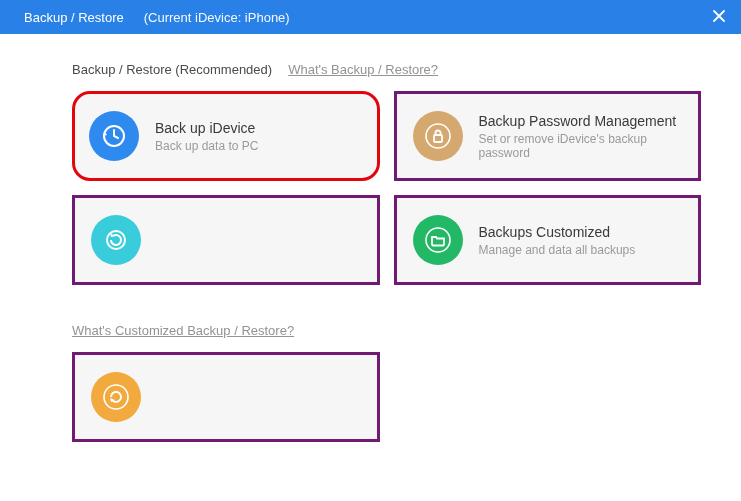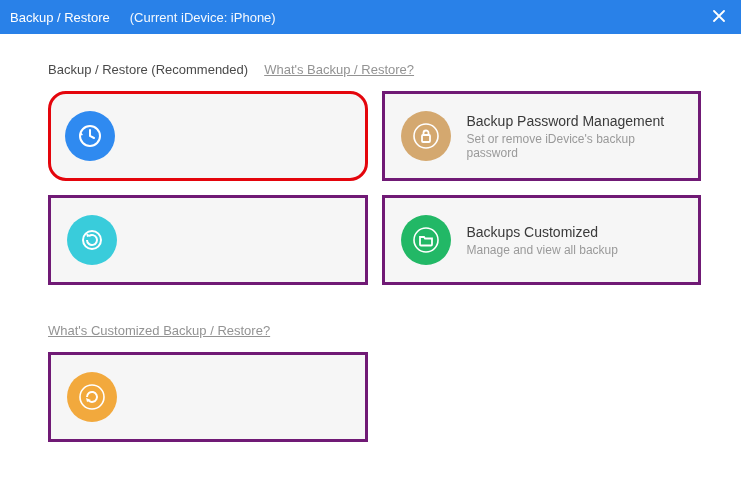--- a/index.html
+++ b/index.html
@@ -9,21 +9,21 @@
     width: 741px;
     height: 501px;
     overflow: hidden;
   }
   .titlebar {
     background: #2981e8;
     color: #fff;
     height: 34px;
     display: flex;
     align-items: center;
-    padding: 0 10px;
+    padding: 0 24px;
     font-size: 13px;
     position: relative;
   }
   .titlebar .device {
     margin-left: 20px;
     opacity: .95;
   }
   .close-btn {
     position: absolute;
     right: 0;
@@ -31,21 +31,21 @@
     width: 44px;
     height: 34px;
     display: flex;
     align-items: center;
     justify-content: center;
     background: #2981e8;
     cursor: pointer;
   }
   .close-btn svg { width: 12px; height: 12px; }
   .content {
-    padding: 28px 40px 20px 48px;
+    padding: 28px 40px 20px 72px;
   }
   .section-head {
     display: flex;
     align-items: center;
     gap: 16px;
     margin-bottom: 14px;
   }
   .section-head .label {
     font-size: 13px;
     color: #4a4a4a;
@@ -123,20 +123,24 @@
   <div class="grid">
 
     <div class="card highlight">
       <div class="icon-circle" style="background: rgb(47, 138, 240);">
         <svg viewBox="0 0 26 26">
             <circle cx="13" cy="13" r="10" fill="none" stroke="#fff" stroke-width="2"></circle>
             <path d="M13 7v6l4 2" stroke="#fff" stroke-width="2" fill="none" stroke-linecap="round"></path>
             <path d="M4 9l-2 4 4-1" fill="#fff"></path>
           </svg>
       </div>
+      <div class="texts">
+        <span class="title">Back up iDevice</span>
+        <span class="sub">Back up data to PC</span>
+      </div>
     </div>
 
     <div class="card">
       <div class="icon-circle" style="background: rgb(212, 168, 111);">
         <svg viewBox="0 0 26 26">
             <circle cx="13" cy="13" r="12" fill="none" stroke="#fff" stroke-width="1.6"></circle>
             <rect x="9" y="12" width="8" height="7" rx="1" fill="none" stroke="#fff" stroke-width="1.8"></rect>
             <path d="M10.5 12v-2a2.5 2.5 0 0 1 5 0v2" fill="none" stroke="#fff" stroke-width="1.8"></path>
           </svg>
       </div>
@@ -158,21 +162,21 @@
 
     <div class="card">
       <div class="icon-circle" style="background: rgb(34, 184, 102);">
         <svg viewBox="0 0 26 26">
             <circle cx="13" cy="13" r="12" fill="none" stroke="#fff" stroke-width="1.6"></circle>
             <path d="M7 10h4l1 1.5h7v6a1 1 0 0 1-1 1H8a1 1 0 0 1-1-1z" fill="none" stroke="#fff" stroke-width="1.8"></path>
           </svg>
       </div>
       <div class="texts">
         <span class="title">Backups Customized</span>
-        <span class="sub">Manage and view all backup</span>
+        <span class="sub">Manage and data all backups</span>
       </div>
     </div>
 
   </div>
 
   <div class="section-head">
     <span class="hint">What's Customized Backup / Restore?</span>
   </div>
 
   <div class="grid">

